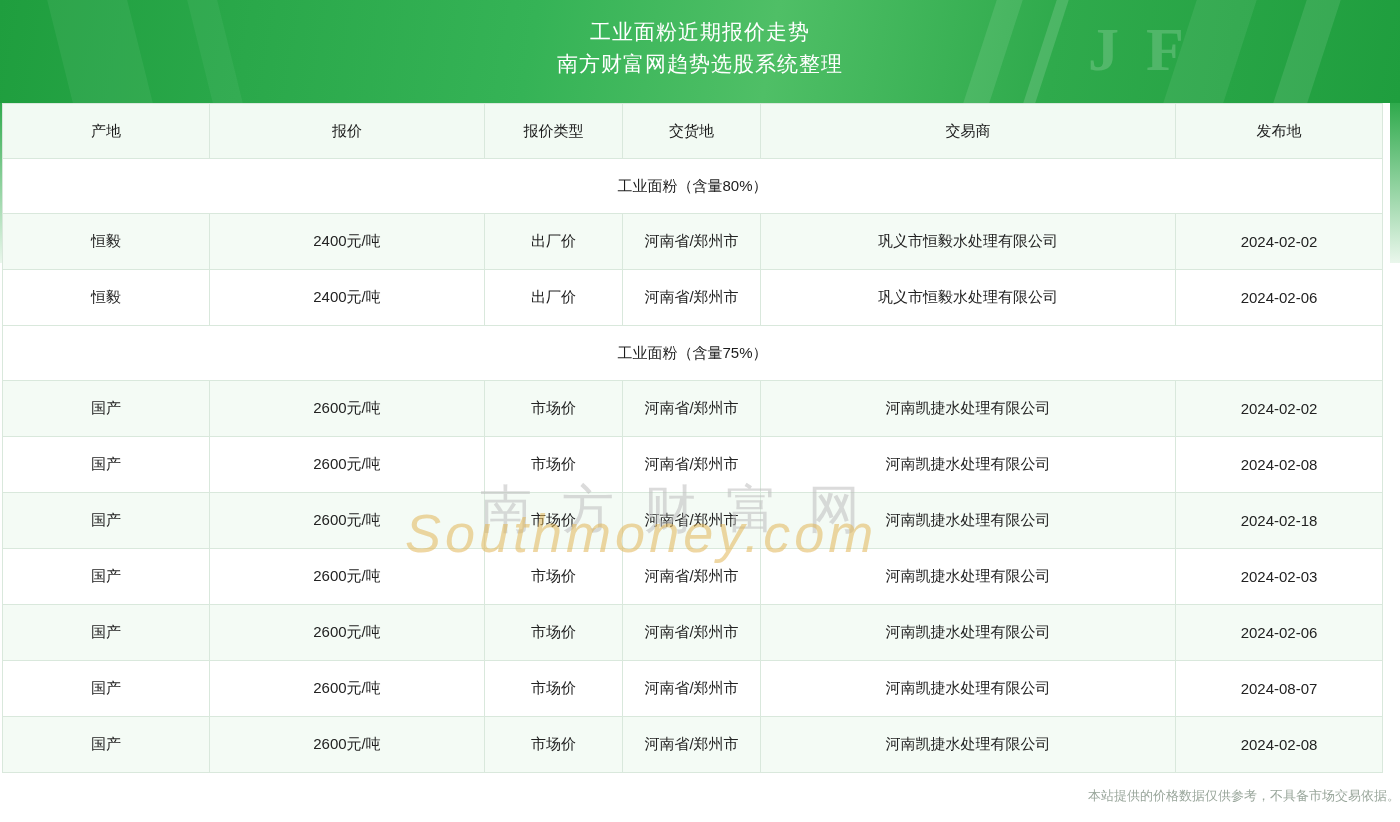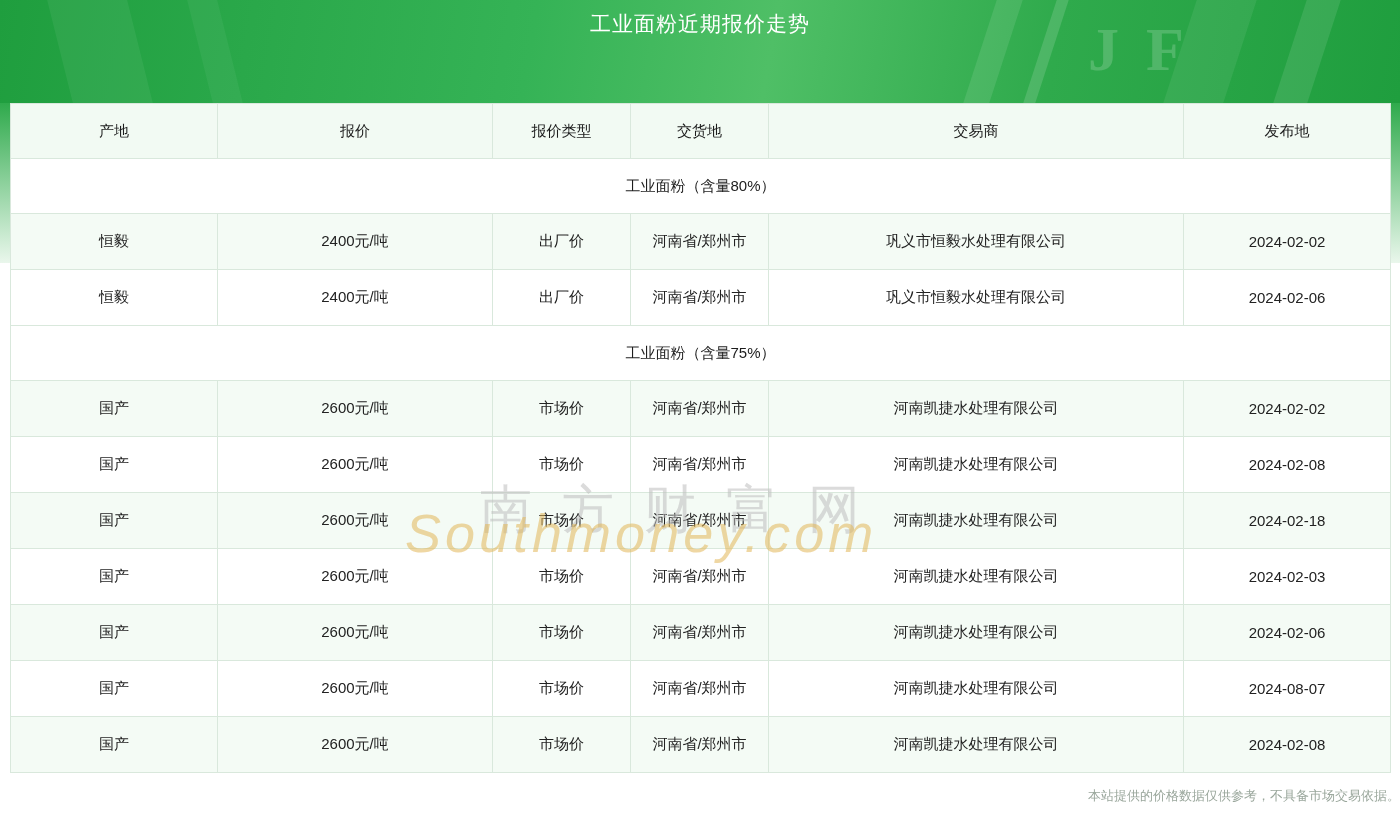--- a/index.html
+++ b/index.html
@@ -42,21 +42,21 @@
     font-weight: bold;
     font-family: "Liberation Serif", serif;
     top: 14px;
   }
   .glyph.g1 { left: 1088px; }
   .glyph.g2 { left: 1146px; }
   .banner-titles {
     position: relative;
     z-index: 3;
     text-align: center;
-    padding-top: 8px;
+    padding-top: 16px;
     color: #ffffff;
   }
   .banner-title-1 {
     font-size: 21px;
     line-height: 32px;
     letter-spacing: 1px;
   }
   .banner-title-2 {
     font-size: 21px;
     line-height: 32px;
@@ -72,21 +72,21 @@
     z-index: 0;
   }
   .side-strip.left  { left: 0;   background: linear-gradient(180deg,#2faa4c,#eaf7ec); }
   .side-strip.right { right: 0;  background: linear-gradient(180deg,#2faa4c,#eaf7ec); }
 
   
   .table-wrap {
     position: relative;
     z-index: 2;
     width: 1400px;
-    padding: 0 10px;
+    padding: 0 2px;
   }
   table.price-table {
     width: 1380px;
     border-collapse: collapse;
     table-layout: fixed;
     font-size: 15px;
     color: #222222;
   }
   table.price-table th,
   table.price-table td {
@@ -169,20 +169,21 @@
   <div class="deco d1"></div>
   <div class="deco d2"></div>
   <div class="deco d3"></div>
   <div class="deco d4"></div>
   <div class="deco d5"></div>
   <div class="deco d6"></div>
   <div class="glyph g1">J</div>
   <div class="glyph g2">F</div>
   <div class="banner-titles">
     <div class="banner-title-1">工业面粉近期报价走势</div>
+    <div class="banner-title-2">南方财富网趋势选股系统整理</div>
   </div>
 </div>
 
 <div class="side-strip left"></div>
 <div class="side-strip right"></div>
 
 <div class="table-wrap">
   <table class="price-table">
     <colgroup>
       <col class="c1">

